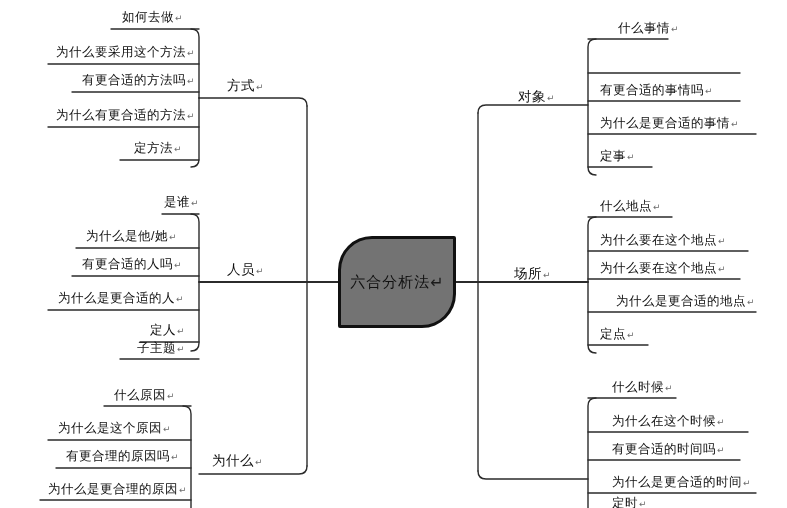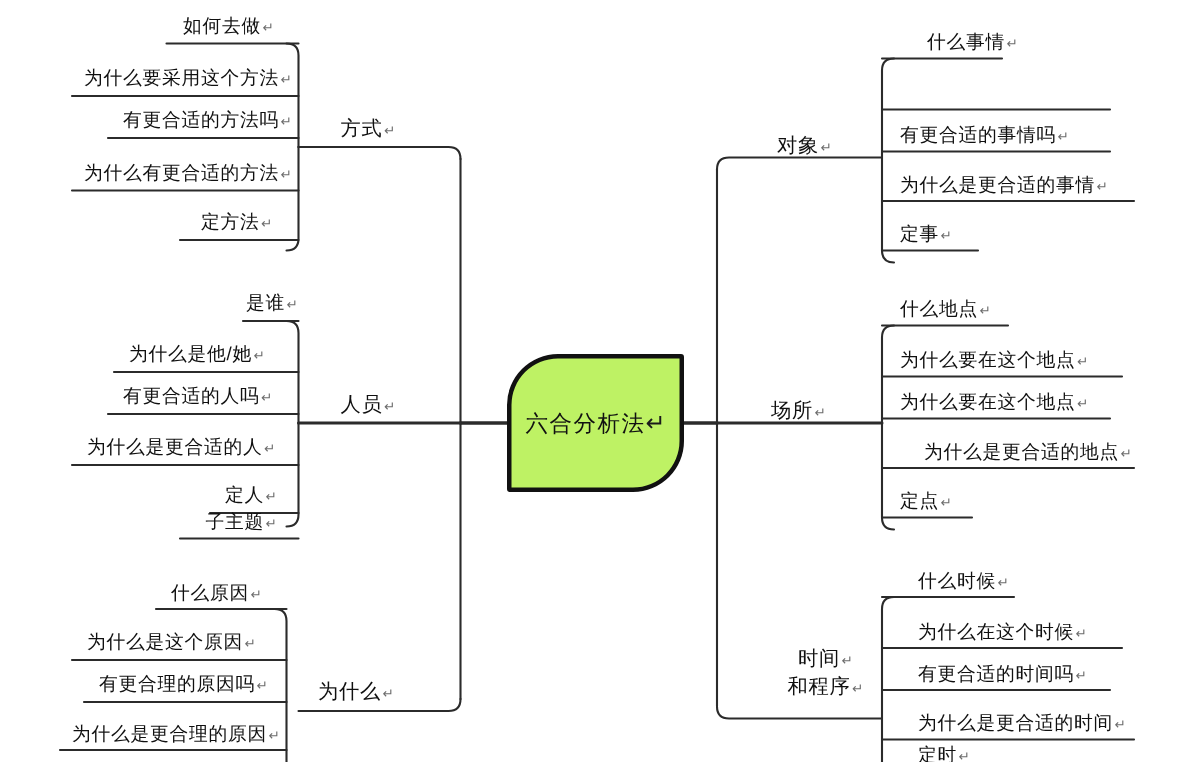--- a/index.html
+++ b/index.html
@@ -26,21 +26,21 @@
 
   
   .center-topic{
     position:absolute;
     left:338px;top:236px;width:118px;height:92px;
     border:3.5px solid #111;
     border-top-left-radius:34px;
     border-bottom-right-radius:34px;
     border-top-right-radius:2px;
     border-bottom-left-radius:2px;
-    background:#bef264;
+    background:#737373;
     box-sizing:border-box;
     display:flex;align-items:center;justify-content:center;
   }
   .center-topic .lbl{font-size:15px;letter-spacing:1px;color:#111;}
 </style>
 </head>
 <body>
 
 <div id="canvas">
 
@@ -208,24 +208,20 @@
   <div class="node leaf" style="left:600px;top:261px;">
     <span>为什么要在这个地点</span><span class="ret">↵</span>
   </div>
   <div class="node leaf" style="left:616px;top:294px;">
     <span>为什么是更合适的地点</span><span class="ret">↵</span>
   </div>
   <div class="node leaf" style="left:600px;top:327px;">
     <span>定点</span><span class="ret">↵</span>
   </div>
 
-  <div class="node branch two-line" style="left:525px;top:430px;">
-    <div><span>时间</span><span class="ret">↵</span></div>
-    <div><span>和程序</span><span class="ret">↵</span></div>
-  </div>
 
   <div class="node leaf" style="left:612px;top:380px;">
     <span>什么时候</span><span class="ret">↵</span>
   </div>
   <div class="node leaf" style="left:612px;top:414px;">
     <span>为什么在这个时候</span><span class="ret">↵</span>
   </div>
   <div class="node leaf" style="left:612px;top:442px;">
     <span>有更合适的时间吗</span><span class="ret">↵</span>
   </div>

